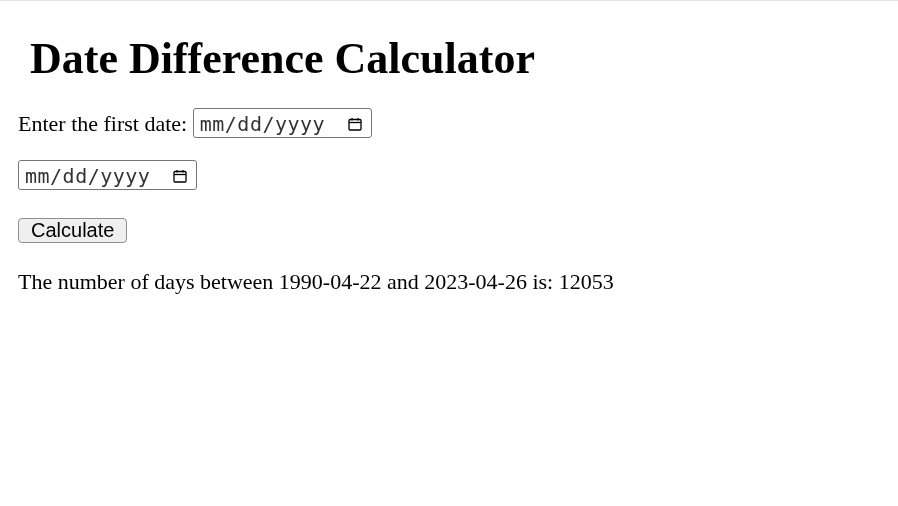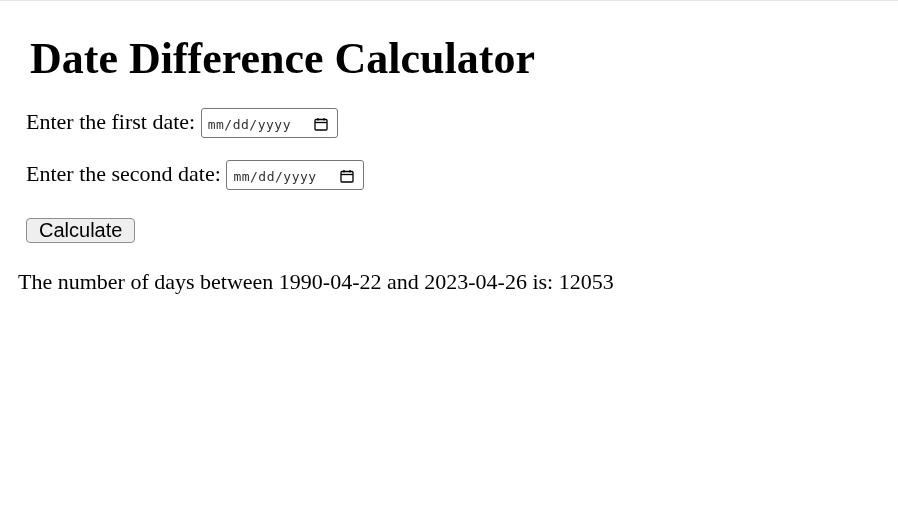--- a/index.html
+++ b/index.html
@@ -13,33 +13,33 @@
       color: #000;
       background: #fff;
       border-top: 1px solid #e5e5e5;
     }
     h1 {
       font-size: 44px;
       font-weight: bold;
       margin: 14px 0 24px 12px;
     }
     .row {
-      margin: 22px 8px;
+      margin: 22px 0;
     }
     label {
       font-size: 22px;
     }
     .date-input {
       display: inline-flex;
       align-items: center;
       border: 1px solid #767676;
       border-radius: 3px;
       padding: 3px 8px 1px 6px;
       font-family: ui-monospace, Menlo, Consolas, monospace;
-      font-size: 13px;
+      font-size: 20px;
       color: #333;
       background: #fff;
       vertical-align: baseline;
       height: 30px;
       line-height: 1;
     }
     .date-input .placeholder {
       letter-spacing: 0.5px;
     }
     .date-input .cal-icon {
@@ -81,21 +81,20 @@
         <rect x="2" y="3.5" width="12" height="10.5" rx="1"></rect>
         <line x1="2" y1="6.5" x2="14" y2="6.5"></line>
         <line x1="5" y1="2" x2="5" y2="4.5"></line>
         <line x1="11" y1="2" x2="11" y2="4.5"></line>
       </svg>
     </span>
   </span>
 </div>
 
 <div class="row">
-  <label>Enter the second date: </label>
   <span class="date-input" title="mm/dd/yyyy">
     <span class="placeholder">mm/dd/yyyy</span>
     <span class="cal-icon">
       <svg viewBox="0 0 16 16" fill="none" stroke="#000" stroke-width="1.3">
         <rect x="2" y="3.5" width="12" height="10.5" rx="1"></rect>
         <line x1="2" y1="6.5" x2="14" y2="6.5"></line>
         <line x1="5" y1="2" x2="5" y2="4.5"></line>
         <line x1="11" y1="2" x2="11" y2="4.5"></line>
       </svg>
     </span>

